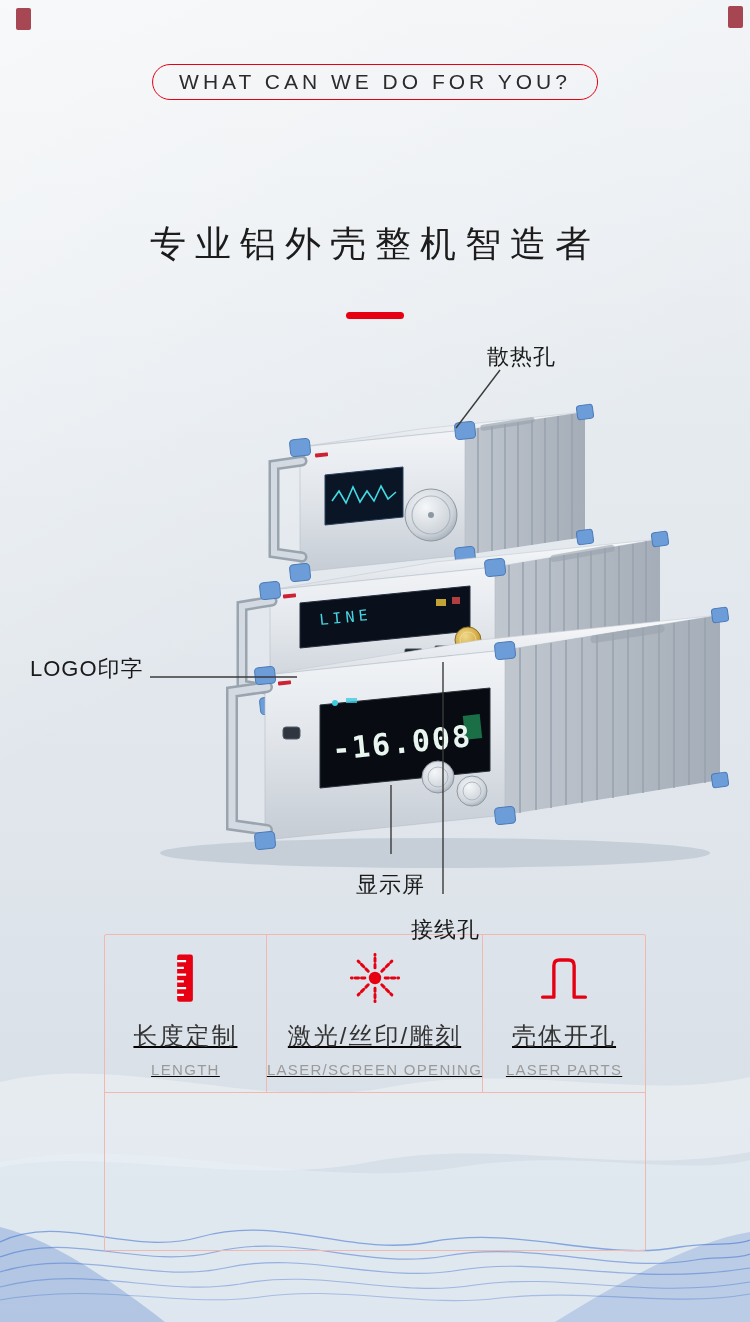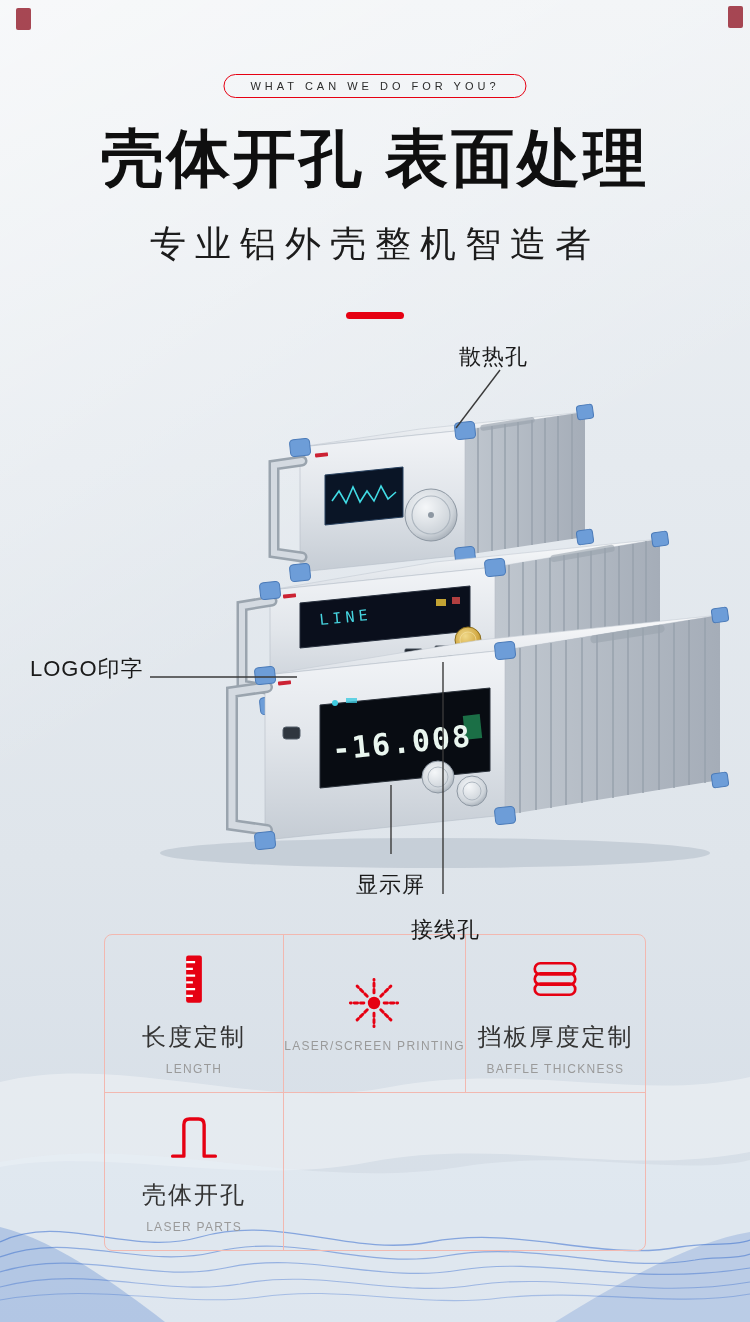--- a/index.html
+++ b/index.html
@@ -9,77 +9,76 @@
     font-family:"Liberation Sans", sans-serif;
     background:
       linear-gradient(150deg, rgba(255,255,255,.55) 0%, rgba(255,255,255,0) 45%),
       linear-gradient(180deg, #eef1f4 0%, #e5eaef 35%, #dfe5eb 65%, #d3dce6 100%);
   }
   .corner-deco { position:absolute; width:15px; height:22px; background:#9d3340; border-radius:2px; opacity:.9; }
   .corner-deco.left { left:16px; top:8px; }
   .corner-deco.right { right:7px; top:6px; }
 
   .tagline {
-    position:absolute; top:74px; left:50%; transform:translateX(-50%);
+    position:absolute; top:64px; left:50%; transform:translateX(-50%);
     border:1px solid #e60012; border-radius:18px; padding:5px 26px;
-    font-size:11px; letter-spacing:4px; color:#2b2b2b; white-space:nowrap;
+    font-size:21px; letter-spacing:4px; color:#2b2b2b; white-space:nowrap;
   }
   .title {
     position:absolute; top:116px; width:100%; text-align:center;
     font-size:63px; font-weight:bold; color:#0f0f0f; letter-spacing:3px;
   }
   .subtitle {
     position:absolute; top:220px; width:100%; text-align:center;
     font-size:36px; font-weight:500; color:#1c1c1c; letter-spacing:9px;
   }
   .divider {
     position:absolute; top:312px; left:50%; transform:translateX(-50%);
     width:58px; height:7px; background:#e60012; border-radius:4px;
   }
 
   .product { position:absolute; left:120px; top:385px; width:610px; height:490px; z-index:1; }
 
   .callouts { position:absolute; left:0; top:330px; width:750px; height:600px; z-index:3; pointer-events:none; }
   .callout-lines { position:absolute; left:0; top:0; }
   .callout { position:absolute; font-size:22px; color:#1a1a1a; letter-spacing:1px; white-space:nowrap; }
-  .callout.heat    { left:459px; top:12px;  }
+  .callout.heat    { left:487px; top:12px;  }
   .callout.logo    { left:30px;  top:324px; }
   .callout.display { left:356px; top:540px; }
   .callout.wiring  { left:411px; top:585px;text-align:center; }
 
   .features {
     position:absolute; left:104px; top:934px; width:542px; height:317px; z-index:2;
     display:grid; grid-template-columns:repeat(3,1fr); grid-template-rows:repeat(2,1fr);
-    border:1px solid #f2b8b0; border-radius:8px;
+    border:1px solid #f2b8b0; border-radius:2px;text-decoration:underline;
   }
   .cell {
     border-right:1px solid #f2b8b0; border-bottom:1px solid #f2b8b0;
     display:flex; flex-direction:column; align-items:center; justify-content:center;
     padding-top:2px;
   }
   .cell:nth-child(3n) { border-right:none; }
   .cell:nth-child(n+4) { border-bottom:none; }
   .cell .icon { width:54px; height:54px; }
   .cell .zh { font-size:24px; color:#333; margin-top:15px; font-weight:500; letter-spacing:2px; white-space:nowrap; }
-  .cell .en { font-size:12px; color:#9a9a9a; margin-top:9px; letter-spacing:1.3px; white-space:nowrap; }
+  .cell .en { font-size:15px; color:#9a9a9a; margin-top:9px; letter-spacing:1.3px; white-space:nowrap; }
 
   .waves { position:absolute; left:0; bottom:0; z-index:0; }
 </style>
 </head>
 <body>
 
 <div class="page">
 
   <div class="corner-deco left"></div>
   <div class="corner-deco right"></div>
 
   <div class="tagline">
     <span>WHAT CAN WE DO FOR YOU?</span>
   </div>
-  <h1 class="title">壳体开孔 表面处理</h1>
   <div class="subtitle">专业铝外壳整机智造者</div>
   <div class="divider"></div>
 
   <div class="product">
     <svg viewBox="0 0 610 490" width="610" height="490">
       <defs>
         <linearGradient id="gFront" x1="0" y1="0" x2="0" y2="1">
           <stop offset="0" stop-color="#f2f4f7"></stop>
             <stop offset="0.45" stop-color="#e2e6eb"></stop>
             <stop offset="1" stop-color="#c5ccd4"></stop>
@@ -266,34 +265,24 @@
           <line x1="33" y1="24" x2="45" y2="24"></line>
             <line x1="30" y1="18" x2="39" y2="9"></line>
           <line x1="24" y1="15" x2="24" y2="3"></line>
             <line x1="18" y1="18" x2="9" y2="9"></line>
           <line x1="15" y1="24" x2="3" y2="24"></line>
             <line x1="18" y1="30" x2="9" y2="39"></line>
           <line x1="24" y1="33" x2="24" y2="45"></line>
             <line x1="30" y1="30" x2="39" y2="39"></line>
         </g>
       </svg>
-      <div class="en">LASER/SCREEN PRINTING</div>
+      <div class="zh">激光/丝印/雕刻</div>
+      <div class="en">LASER/SCREEN OPENING</div>
     </div>
 
-    <div class="cell">
-      <svg class="icon" viewBox="0 0 48 48">
-        <g fill="none" stroke="#e60012" stroke-width="2.4">
-          <rect x="6" y="10" width="36" height="10" rx="5"></rect>
-          <rect x="6" y="19" width="36" height="10" rx="5"></rect>
-          <rect x="6" y="28" width="36" height="10" rx="5"></rect>
-        </g>
-      </svg>
-      <div class="zh">挡板厚度定制</div>
-      <div class="en">BAFFLE THICKNESS</div>
-    </div>
 
     <div class="cell">
       <svg class="icon" viewBox="0 0 48 48">
         <path d="M5 41 L15 41 L15 13 Q15 8 20 8 L28 8 Q33 8 33 13 L33 41 L43 41" fill="none" stroke="#e60012" stroke-width="3" stroke-linecap="round" stroke-linejoin="round"></path>
       </svg>
       <div class="zh">壳体开孔</div>
       <div class="en">LASER PARTS</div>
     </div>
 
   </div>

